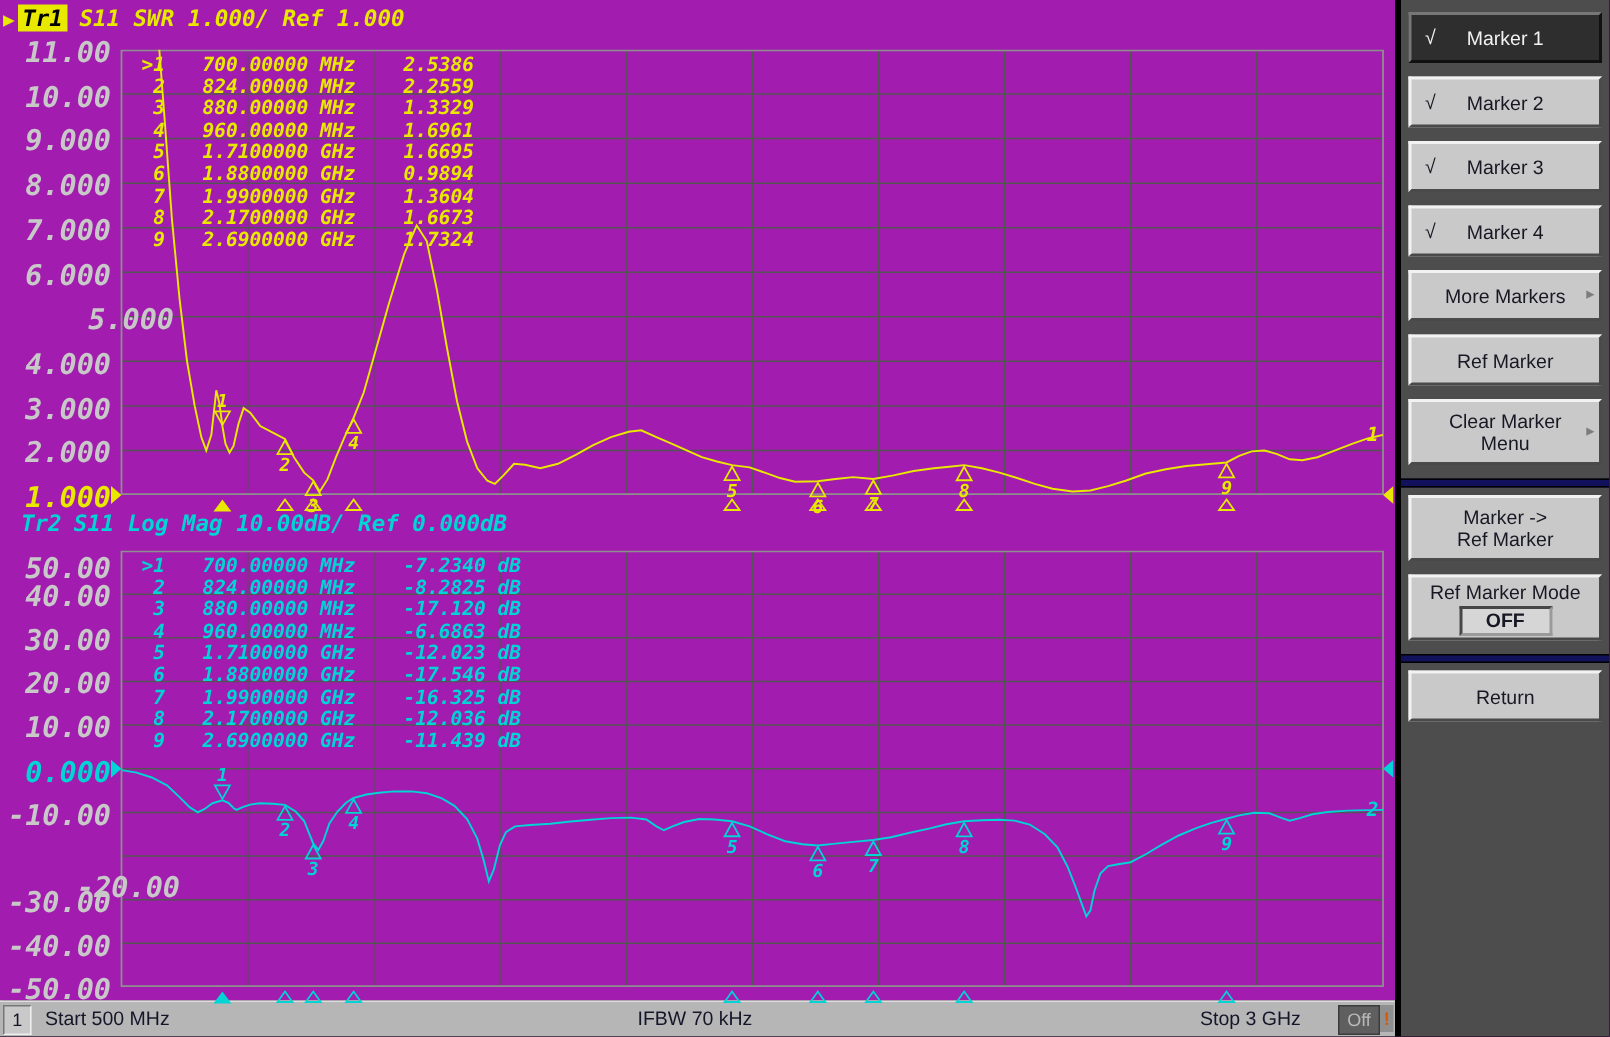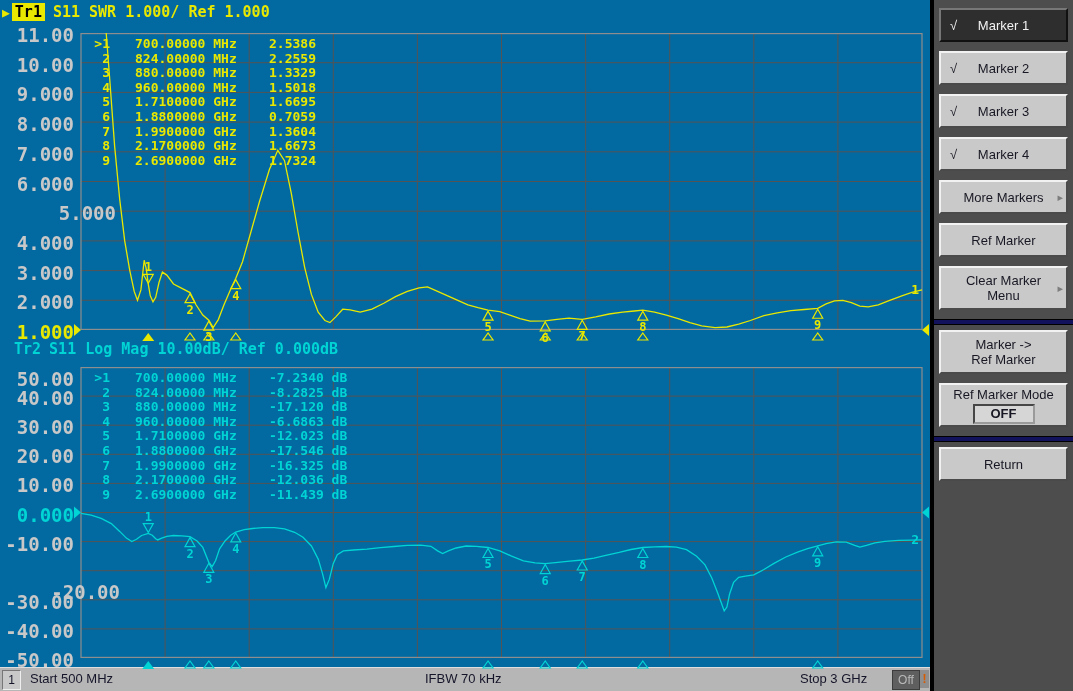--- a/index.html
+++ b/index.html
@@ -1,19 +1,19 @@
 <!DOCTYPE html>
 <html><head>
 <meta charset="utf-8">
 <style>
   html,body{margin:0;padding:0;background:#222;}
   .app{position:relative;width:1073px;height:691px;background:#000;overflow:hidden;
        font-family:"DejaVu Sans Mono",monospace;}
   .app::before{content:"";position:absolute;left:0;top:0;width:2px;height:667px;background:#8f8f8f;}
-  .screen{position:absolute;left:0;top:0;width:930px;height:667px;background:#0369a1;}
+  .screen{position:absolute;left:0;top:0;width:930px;height:667px;background:#a21caf;font-style:italic;}
   .trhdr{position:absolute;z-index:5;font-size:15px;font-weight:bold;white-space:nowrap;}
   .hdr-arrow{color:#e8e800;margin-right:2px;font-size:13px;}
   .hdr-name.hl-yellow{background:#e8e800;color:#000;padding:0 3px;}
   .c-yellow{color:#e8e800;}
   .c-cyan{color:#00d4d4;}
   .hdr-text{margin-left:8px;}
   .ylab{position:absolute;left:0;width:74px;text-align:right;font-size:19px;font-weight:bold;
         color:#c8c8c8;z-index:4;}
   svg.plot{position:absolute;z-index:1;}
   .mtable{position:absolute;z-index:6;font-size:13px;font-weight:bold;line-height:14.6px;white-space:nowrap;}
@@ -139,31 +139,31 @@
           <span class="mval">2.2559</span>
         </div>
         <div class="mrow">
           <span class="mnum">3</span>
           <span class="mfreq">880.00000 MHz</span>
           <span class="mval">1.3329</span>
         </div>
         <div class="mrow">
           <span class="mnum">4</span>
           <span class="mfreq">960.00000 MHz</span>
-          <span class="mval">1.5018</span>
+          <span class="mval">1.6961</span>
         </div>
         <div class="mrow">
           <span class="mnum">5</span>
           <span class="mfreq">1.7100000 GHz</span>
           <span class="mval">1.6695</span>
         </div>
         <div class="mrow">
           <span class="mnum">6</span>
           <span class="mfreq">1.8800000 GHz</span>
-          <span class="mval">0.7059</span>
+          <span class="mval">0.9894</span>
         </div>
         <div class="mrow">
           <span class="mnum">7</span>
           <span class="mfreq">1.9900000 GHz</span>
           <span class="mval">1.3604</span>
         </div>
         <div class="mrow">
           <span class="mnum">8</span>
           <span class="mfreq">2.1700000 GHz</span>
           <span class="mval">1.6673</span>

